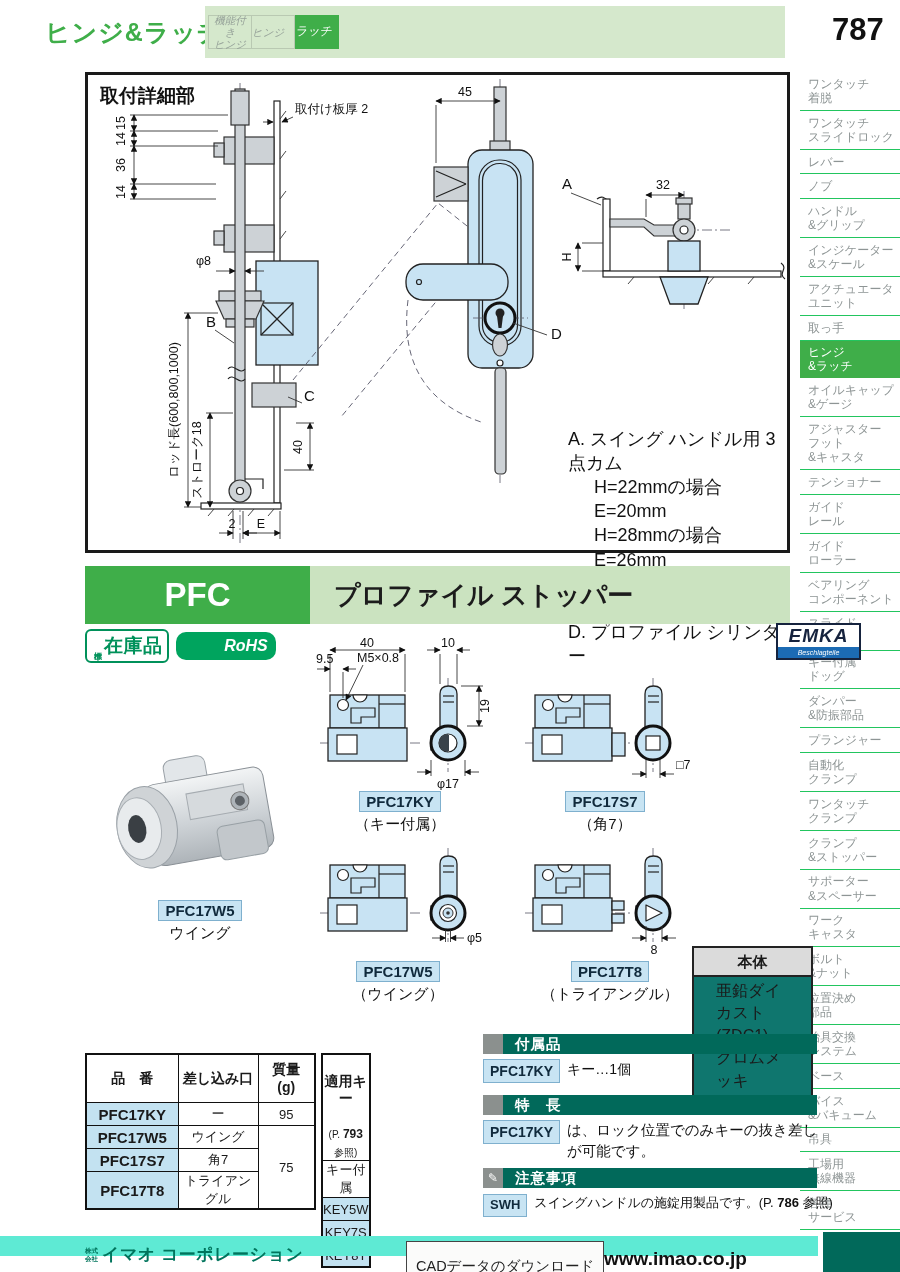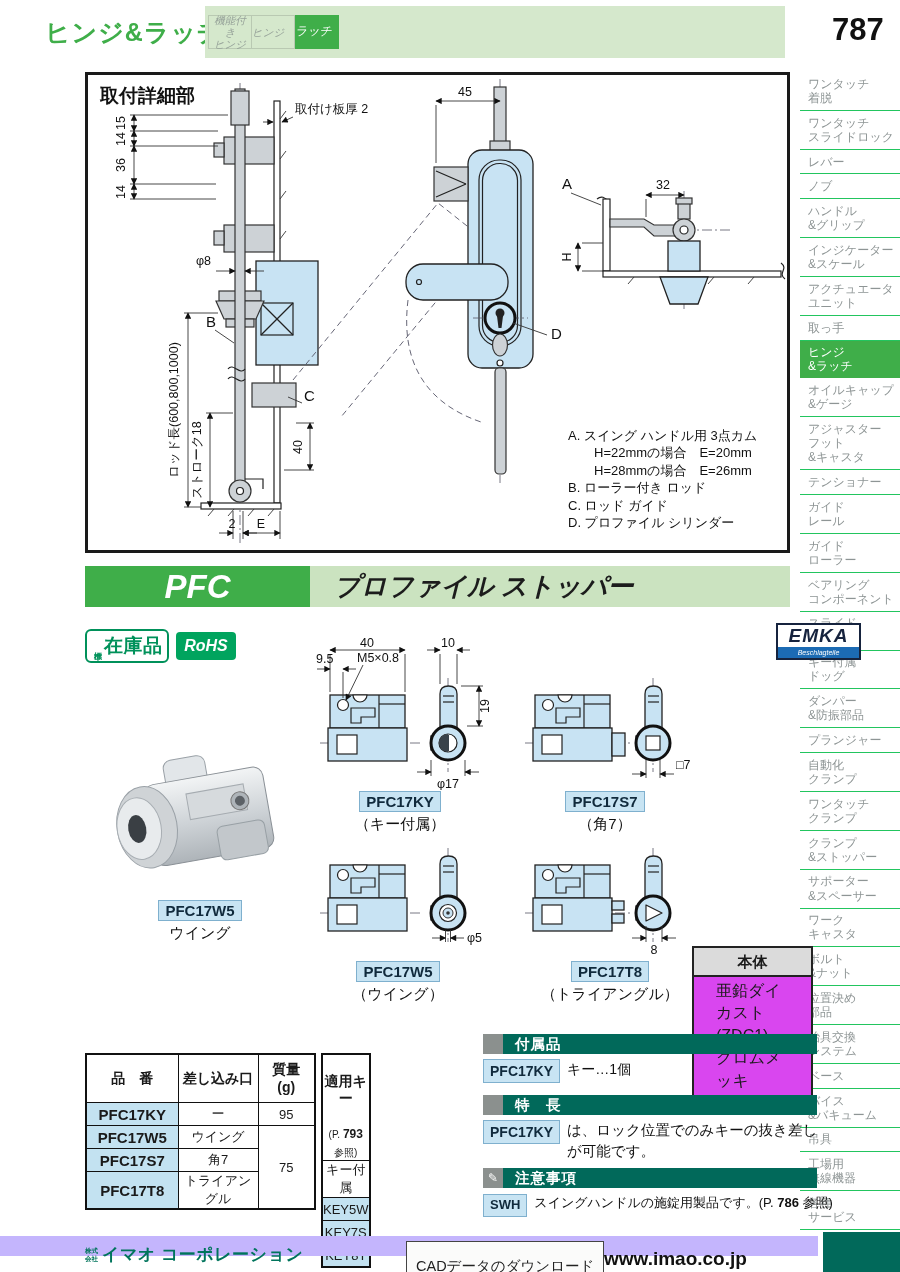--- a/index.html
+++ b/index.html
@@ -18,55 +18,55 @@
   .sidebar{left:800px;top:72px;width:100px;height:1158px;display:flex;flex-direction:column;}
   .sb-item{flex:1 0 auto;display:flex;align-items:center;padding:3px 0 3px 8px;
            border-bottom:1px solid #22c55e;color:#8E9595;font-size:12px;line-height:1.18;cursor:pointer;}
   .sb-item span{white-space:pre-line;}
   .sb-item.active{background:#3FAE49;color:#fff;border-bottom:none;}
   .sb-bottom{left:823px;top:1232px;width:77px;height:40px;background:#01695A;}
   
   .detail-box{left:85px;top:72px;width:705px;height:481px;border:3px solid #1a1a1a;box-sizing:border-box;background:#fff;}
   .detail-title{position:absolute;left:12px;top:8px;font-size:19px;font-weight:bold;color:#111;}
   .mdraw{position:absolute;left:0;top:0;width:699px;height:475px;}
-  .notes{position:absolute;left:480px;top:352px;width:215px;font-size:13px;line-height:1.34;color:#111;}
+  .notes{position:absolute;left:480px;top:352px;width:215px;font-size:18px;line-height:1.34;color:#111;}
   .notes .ind{padding-left:26px;}
   
   .b{fill:#C8E3F3;stroke:#222;stroke-width:1.3;}
   .g{fill:#CDD2D6;stroke:#333;stroke-width:1.2;}
   .w{fill:#fff;stroke:#222;stroke-width:1.2;}
   .n{fill:none;stroke:#222;stroke-width:1.2;}
   .d{stroke:#333;stroke-width:0.9;fill:none;}
   .c{stroke:#556;stroke-width:0.8;fill:none;stroke-dasharray:10 3 2 3;}
   .dash{stroke:#556;stroke-width:0.9;fill:none;stroke-dasharray:6 4;}
   text.t{font:12.5px 'Liberation Sans','DejaVu Sans',sans-serif;fill:#111;}
   text.L{font:15px 'Liberation Sans','DejaVu Sans',sans-serif;fill:#111;}
   
-  .pfc-band{left:85px;top:566px;width:705px;height:41px;display:flex;font-style:italic;}
+  .pfc-band{left:85px;top:566px;width:705px;height:58px;display:flex;}
   .pfc-code{width:225px;background:#3FAE49;color:#fff;font-size:33px;font-weight:bold;
             display:flex;align-items:center;justify-content:center;}
   .pfc-name{flex:1;background:#CBE3C0;color:#1c1c1c;font-size:26px;font-weight:bold;
             display:flex;align-items:center;padding-left:24px;}
   
   .stock{left:85px;top:629px;width:84px;height:34px;border:2px solid #00915A;border-radius:6px;
          display:flex;align-items:center;box-sizing:border-box;background:#fff;}
   .stock-sm{writing-mode:vertical-rl;font-size:8px;font-weight:bold;color:#00915A;margin:0 2px 0 4px;letter-spacing:1px;}
   .stock-lg{font-size:19px;font-weight:bold;color:#00915A;letter-spacing:0.5px;}
-  .rohs{left:176px;top:632px;width:60px;height:28px;background:#00A45E;border-radius:4px;color:#fff;
-        font-size:16px;font-weight:bold;font-style:italic;display:flex;align-items:center;justify-content:center;}
+  .rohs{left:176px;top:632px;width:60px;height:28px;background:#00A45E;border-radius:10px;color:#fff;
+        font-size:16px;font-weight:bold;font-style:italic;display:flex;align-items:center;justify-content:center;padding-left:40px;}
   .emka{left:776px;top:623px;width:85px;height:37px;border:2px solid #16233E;box-sizing:border-box;background:#fff;}
   .emka-brand{font-size:19px;font-weight:900;font-style:italic;color:#16233E;text-align:center;line-height:22px;letter-spacing:1px;}
   .emka-sub{background:#1C6BB4;color:#fff;font-size:7px;font-style:italic;text-align:center;line-height:11px;}
   
   .tagbox{display:inline-block;background:#C8E4F3;border:1px solid #7FB0CE;padding:1px 6px;
           font-size:15px;font-weight:bold;color:#102A3C;}
   .vlabel{text-align:center;}
   .vname{font-size:15px;color:#111;margin-top:3px;}
   
-  .body-table{left:692px;top:946px;width:121px;border:2px solid #222;box-sizing:border-box;background:#d946ef;}
+  .body-table{left:692px;top:946px;width:121px;border:2px solid #222;box-sizing:border-box;background:#0f766e;}
   .body-table .hd{height:27px;line-height:27px;text-align:center;font-weight:bold;font-size:15px;
                   background:#DBDBDB;border-bottom:2px solid #222;}
   .body-table .bd{padding:3px 22px;font-size:16px;line-height:1.4;}
   
   .spec{left:85px;top:1053px;}
   .spec table{border-collapse:collapse;border:2px solid #111;}
   .spec th,.spec td{border:1px solid #111;text-align:center;vertical-align:middle;padding:0;}
   .spec th{font-size:14px;font-weight:bold;height:47px;white-space:pre-line;line-height:1.25;}
   .spec td{height:22px;font-size:13px;}
   td.part{background:#C3E2F1;font-weight:bold;font-size:15px;}
@@ -75,21 +75,21 @@
   .small-ref{font-size:10px;font-weight:normal;}
   .small-ref b{font-size:12px;}
   .tiny{font-size:10px;}
   
   .ibar{display:flex;width:334px;height:20px;}
   .ibar .sq{width:20px;height:20px;background:#8B908E;color:#fff;font-size:12px;display:flex;align-items:center;justify-content:center;}
   .ibar .ttl{flex:1;background:#01695A;color:#fff;font-size:14.5px;font-weight:bold;line-height:20px;padding-left:12px;letter-spacing:1px;}
   .iline{font-size:14px;color:#111;display:flex;align-items:flex-start;gap:7px;width:340px;flex-wrap:wrap;line-height:1.45;}
   .iline .tagbox{font-size:14px;flex:0 0 auto;}
   
-  .footer{left:0;top:1236px;width:818px;height:20px;background:#c4b5fd;}
+  .footer{left:0;top:1236px;width:818px;height:20px;background:#5eead4;}
   .f-logo{position:absolute;left:85px;top:7px;display:flex;align-items:center;gap:4px;}
   .f-pre{font-size:6.5px;line-height:1.1;color:#00745C;white-space:pre-line;font-weight:bold;}
   .f-name{font-size:17px;font-weight:bold;color:#00745C;letter-spacing:0.5px;}
   .f-cad{position:absolute;left:406px;top:5px;height:24px;line-height:24px;border:1.5px solid #444;
          background:#FBFBFA;padding:12px 9px;font-size:14.5px;color:#222;cursor:pointer;}
   .f-url{position:absolute;left:604px;top:12px;font-size:19px;font-weight:bold;color:#111;cursor:pointer;}
 </style>
 </head>
 <body>
 

